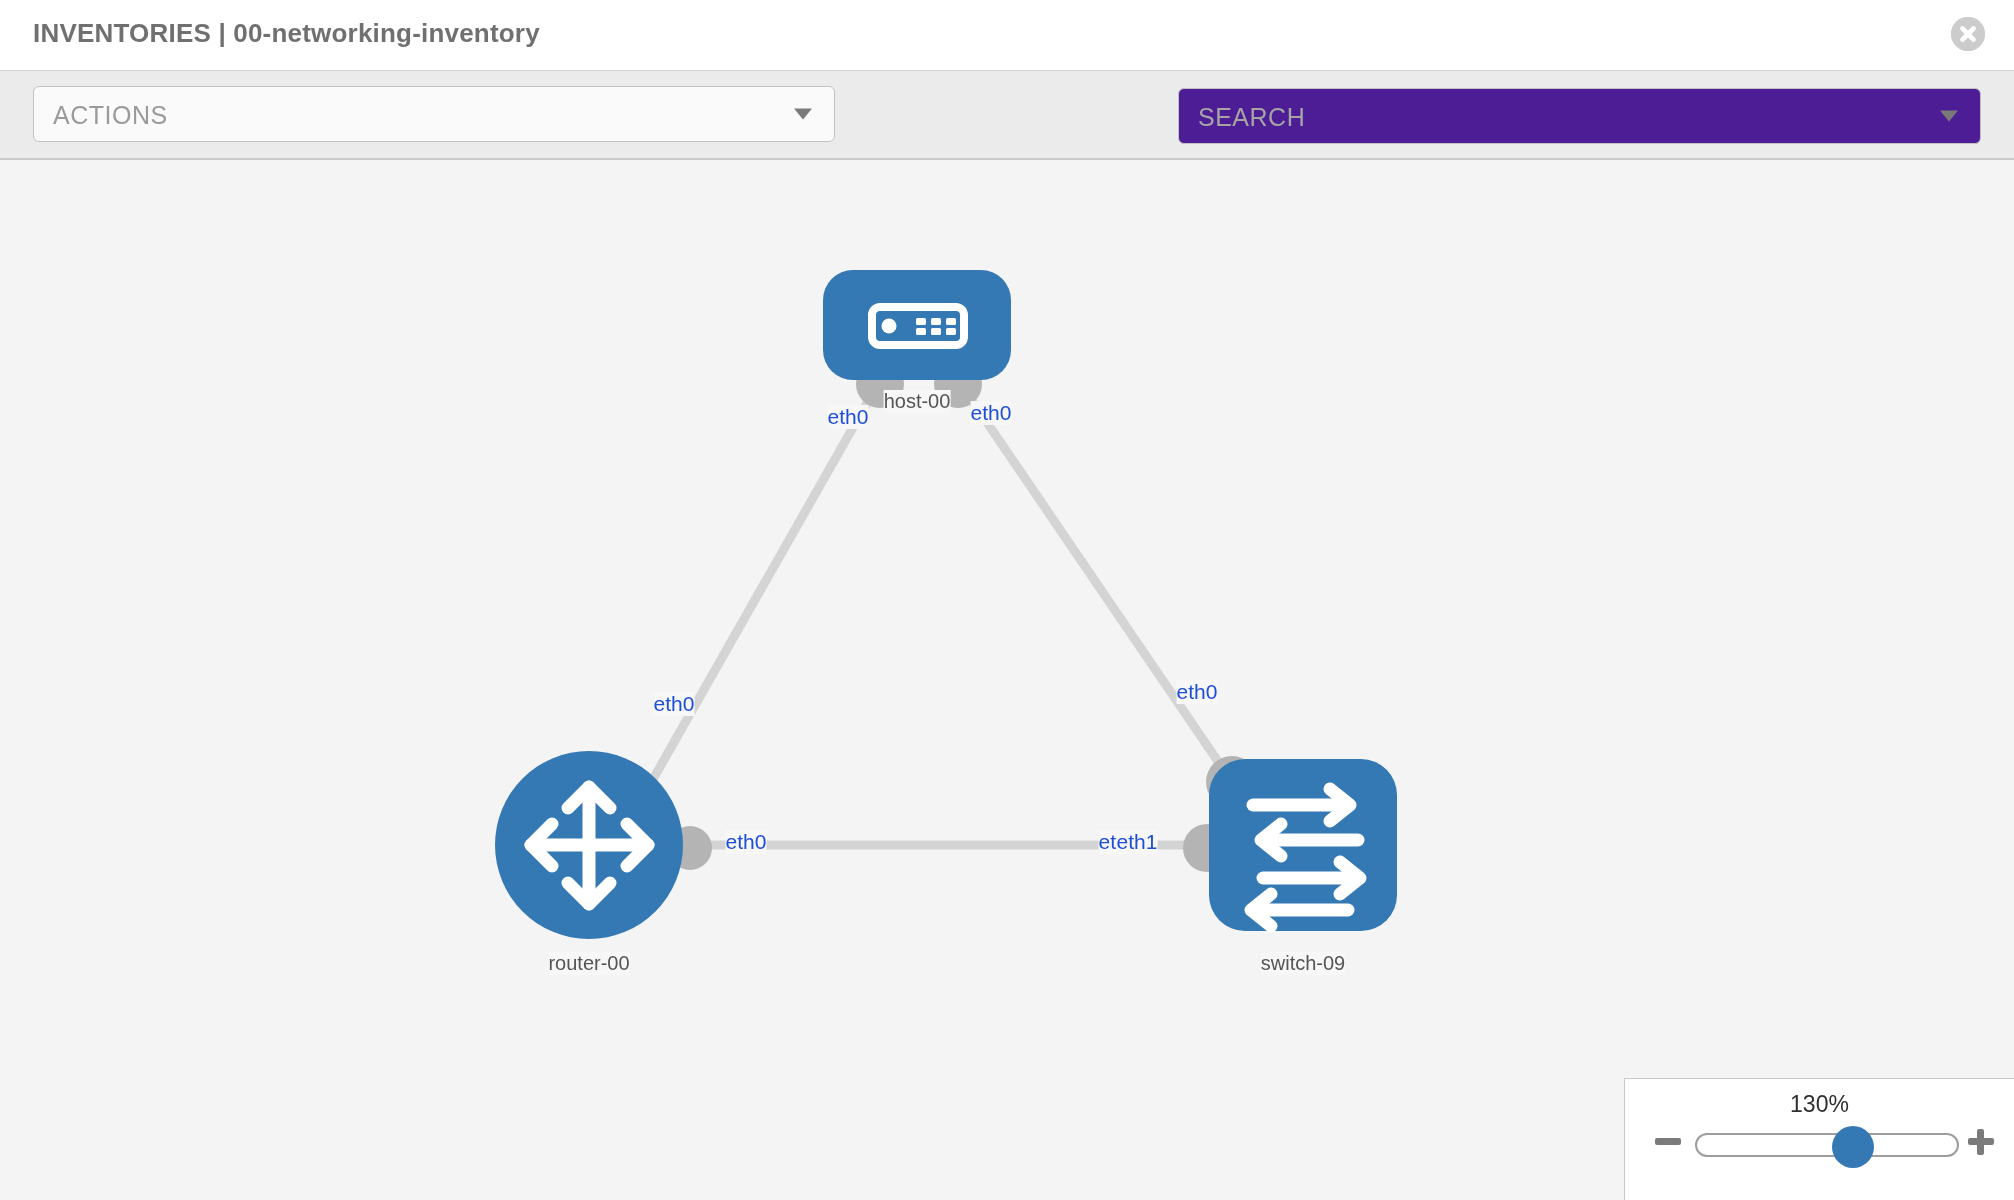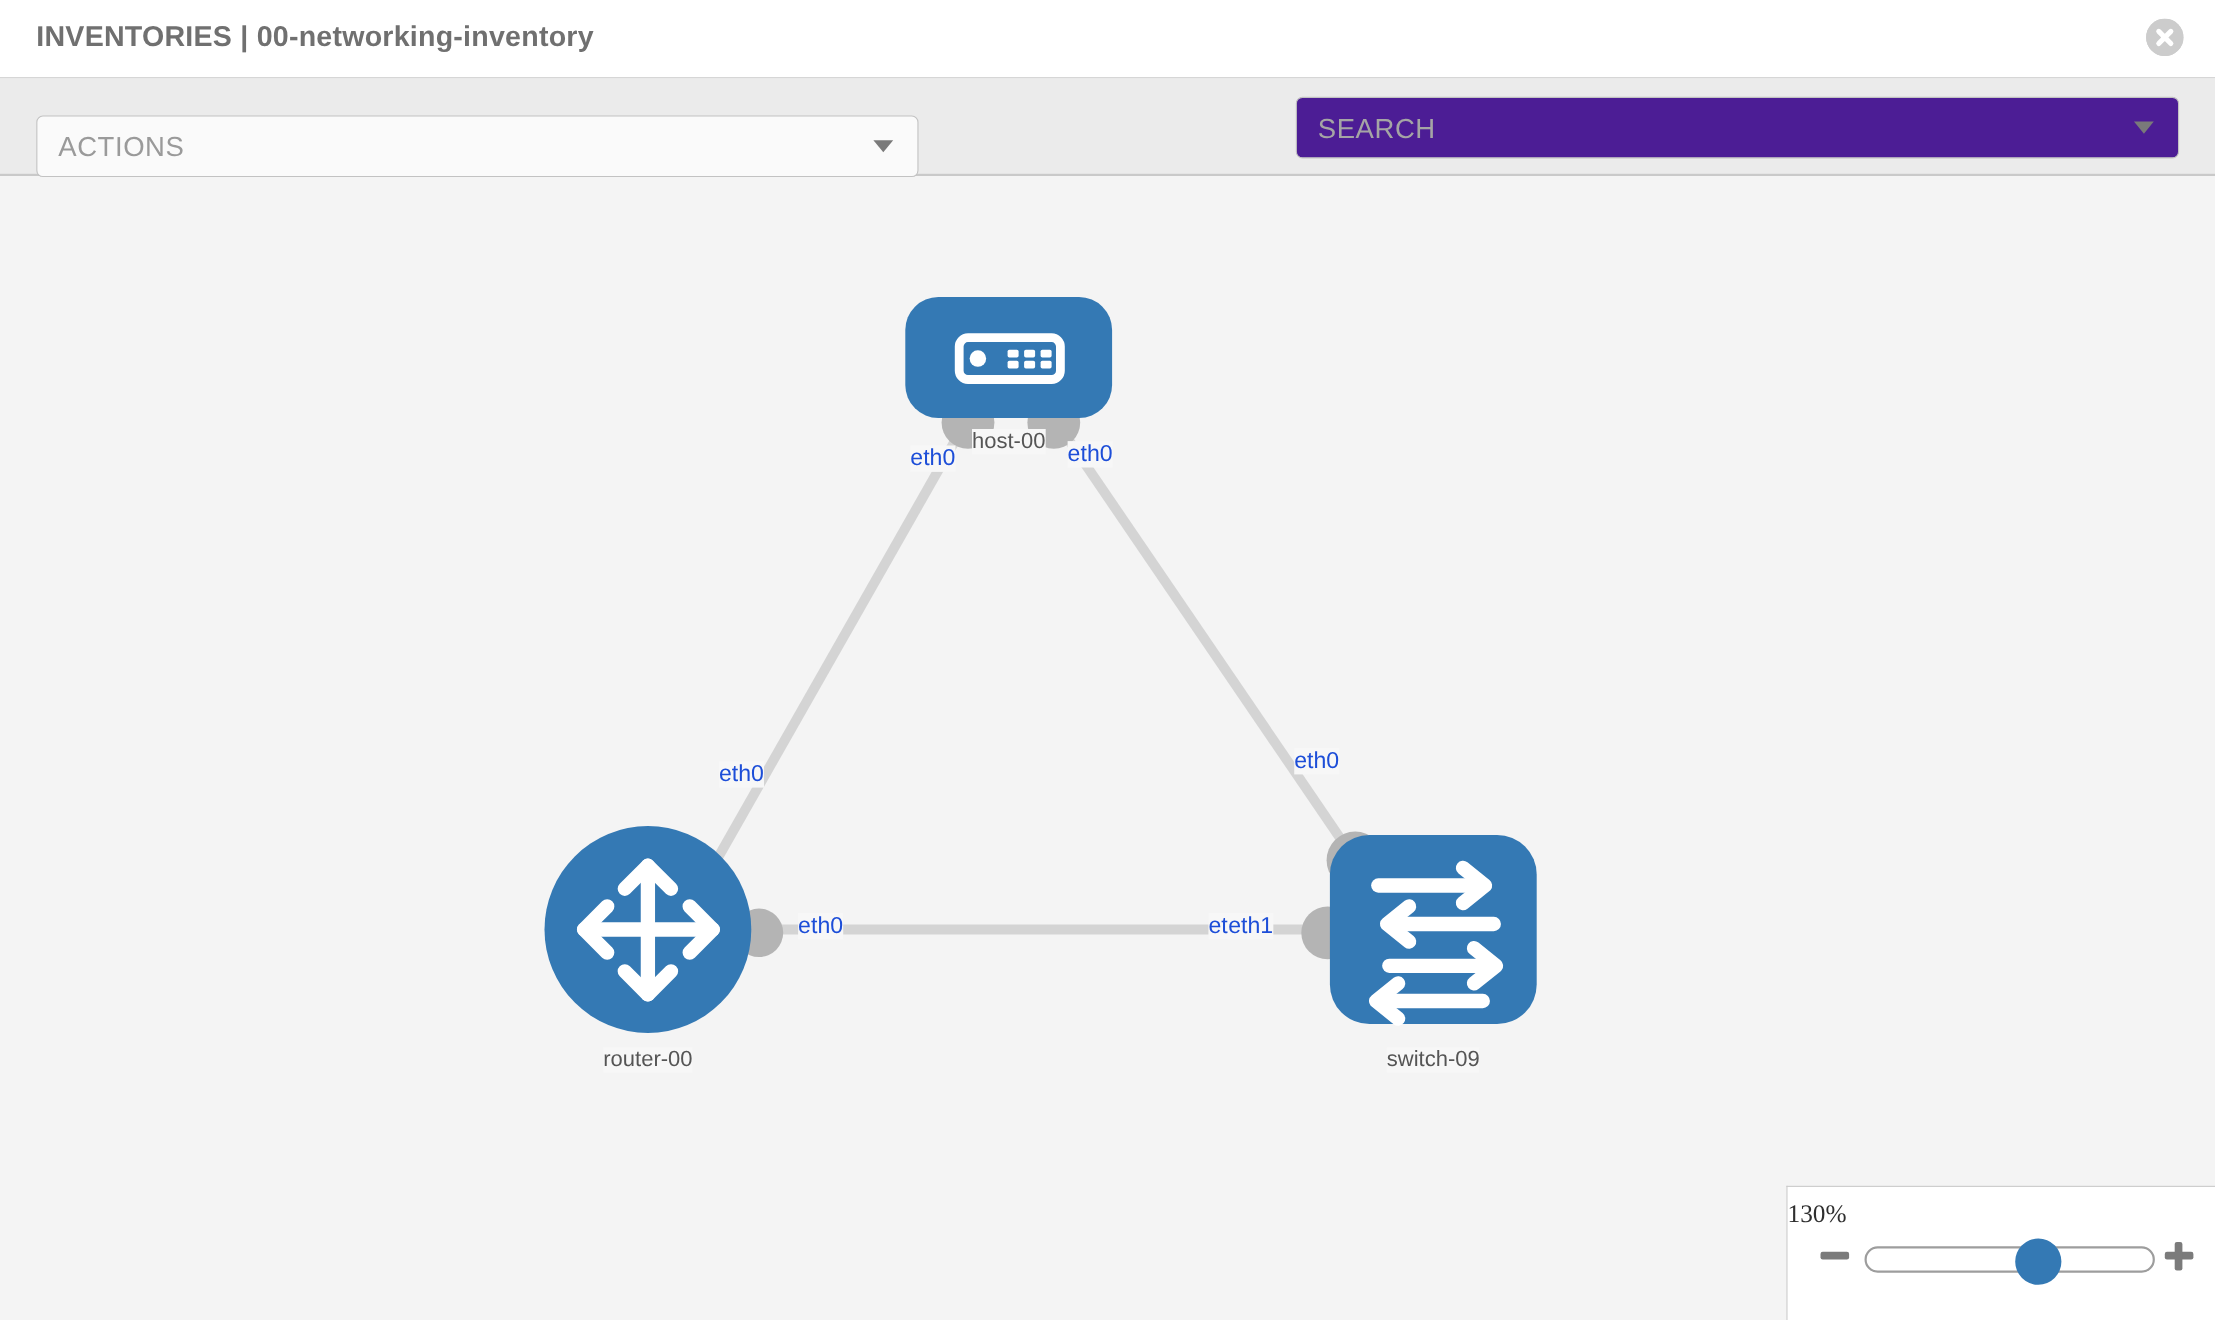--- a/index.html
+++ b/index.html
@@ -29,21 +29,21 @@
   .close-btn svg { display:block; width:34px; height:34px; }
 
   
   .toolbar {
     position: absolute; left: 0; top: 70px; width: 2014px; height: 90px;
     background: #ebebeb;
     border-top: 1px solid #d6d6d6;
     border-bottom: 2px solid #c9c9c9;
   }
   .actions-select {
-    position: absolute; left: 33px; top: 34px;
+    position: absolute; left: 33px; top: 15px;
     width: 802px; height: 56px;
     background: #fafafa;
     border: 1px solid #c2c2c2; border-radius: 6px;
     cursor: pointer;
     padding-left: 12px;
   }
   .actions-select .lbl {
     position: absolute; left: 19px; top: 14px;
     font-size: 25px; color: #9a9a9a; letter-spacing: .5px;
   }
@@ -99,21 +99,21 @@
   
   .zoom-panel {
     position: absolute; right: 0; bottom: 0;
     width: 390px; height: 122px;
     background: #ffffff;
     border-top: 1px solid #c9c9c9;
     border-left: 1px solid #c9c9c9;
   }
   .zoom-pct {
     position: absolute; left: 0; right: 0; top: 12px;
-    font-size: 23px; color: #2f2f2f; font-family: Liberation Serif, serif;
+    text-align: center; font-size: 23px; color: #2f2f2f;
   }
   .zoom-minus, .zoom-plus {
     position: absolute; top: 48px; cursor: pointer;
   }
   .zoom-minus { left: 28px; }
   .zoom-plus  { right: 18px; }
   .zoom-minus svg, .zoom-plus svg { display: block; }
   .zoom-track {
     position: absolute; left: 70px; top: 54px;
     width: 264px; height: 24px;

